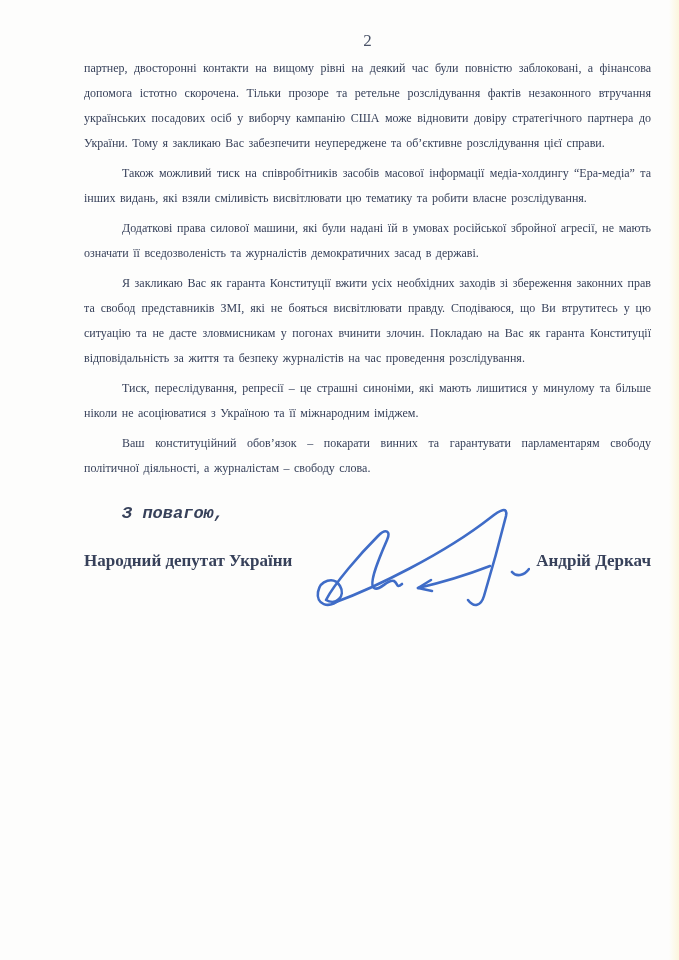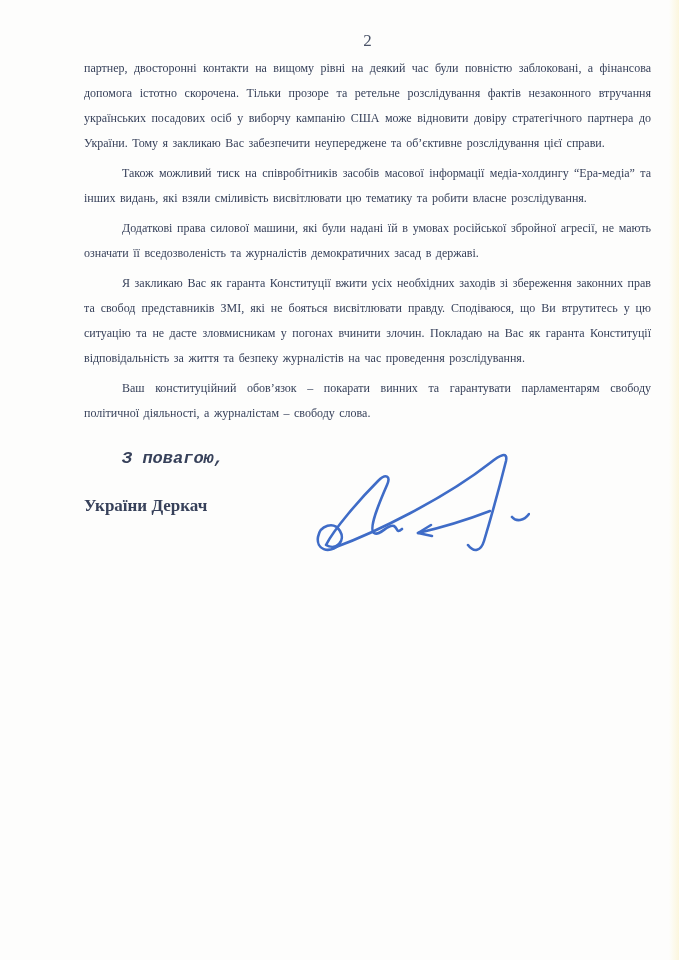--- a/index.html
+++ b/index.html
@@ -82,25 +82,27 @@
 
 <div class="page">
   <div class="content">
 
     <div class="page-number">2</div>
 
     <p class="para no-indent">партнер, двосторонні контакти на вищому рівні на деякий час були повністю заблоковані, а фінансова допомога істотно скорочена. Тільки прозоре та ретельне розслідування фактів незаконного втручання українських посадових осіб у виборчу кампанію США може відновити довіру стратегічного партнера до України. Тому я закликаю Вас забезпечити неупереджене та об’єктивне розслідування цієї справи.</p>
     <p class="para">Також можливий тиск на співробітників засобів масової інформації медіа-холдингу “Ера-медіа” та інших видань, які взяли сміливість висвітлювати цю тематику та робити власне розслідування.</p>
     <p class="para">Додаткові права силової машини, які були надані їй в умовах російської збройної агресії, не мають означати її вседозволеність та журналістів демократичних засад в державі.</p>
     <p class="para">Я закликаю Вас як гаранта Конституції вжити усіх необхідних заходів зі збереження законних прав та свобод представників ЗМІ, які не бояться висвітлювати правду. Сподіваюся, що Ви втрутитесь у цю ситуацію та не дасте зловмисникам у погонах вчинити злочин. Покладаю на Вас як гаранта Конституції відповідальність за життя та безпеку журналістів на час проведення розслідування.</p>
+    <p class="para">Тиск, переслідування, репресії – це страшні синоніми, які мають лишитися у минулому та більше ніколи не асоціюватися з Україною та її міжнародним іміджем.</p>
     <p class="para">Ваш конституційний обов’язок – покарати винних та гарантувати парламентарям свободу політичної діяльності, а журналістам – свободу слова.</p>
 
     <div class="closing">З повагою,</div>
 
     <div class="sign-row">
+      <div class="signer-title">Народний депутат України</div>
 
       <svg class="signature-svg" viewBox="0 0 236 118" xmlns="http://www.w3.org/2000/svg" aria-hidden="true">
 
         <path d="M 46,103
                  C 34,114 22,108 24,96
                  C 26,84 40,80 46,90
                  C 52,100 42,110 32,104
                  C 40,88 66,58 84,40
                  C 92,32 97,35 93,44
                  C 86,60 74,88 80,92
@@ -112,17 +114,17 @@
                  C 206,14 214,10 212,20
                  C 206,44 196,80 190,100
                  C 187,110 180,112 174,104"></path>
 
         <path d="M 196,70 C 170,80 150,86 124,92"></path>
         <path d="M 124,92 l 13,-8 M 124,92 l 14,3"></path>
 
         <path d="M 218,76 C 222,81 230,80 235,73"></path>
       </svg>
 
-      <div class="signer-name">України Деркач</div>
+      <div class="signer-name">Андрій Деркач</div>
     </div>
 
   </div>
 </div>
 
 </body></html>

